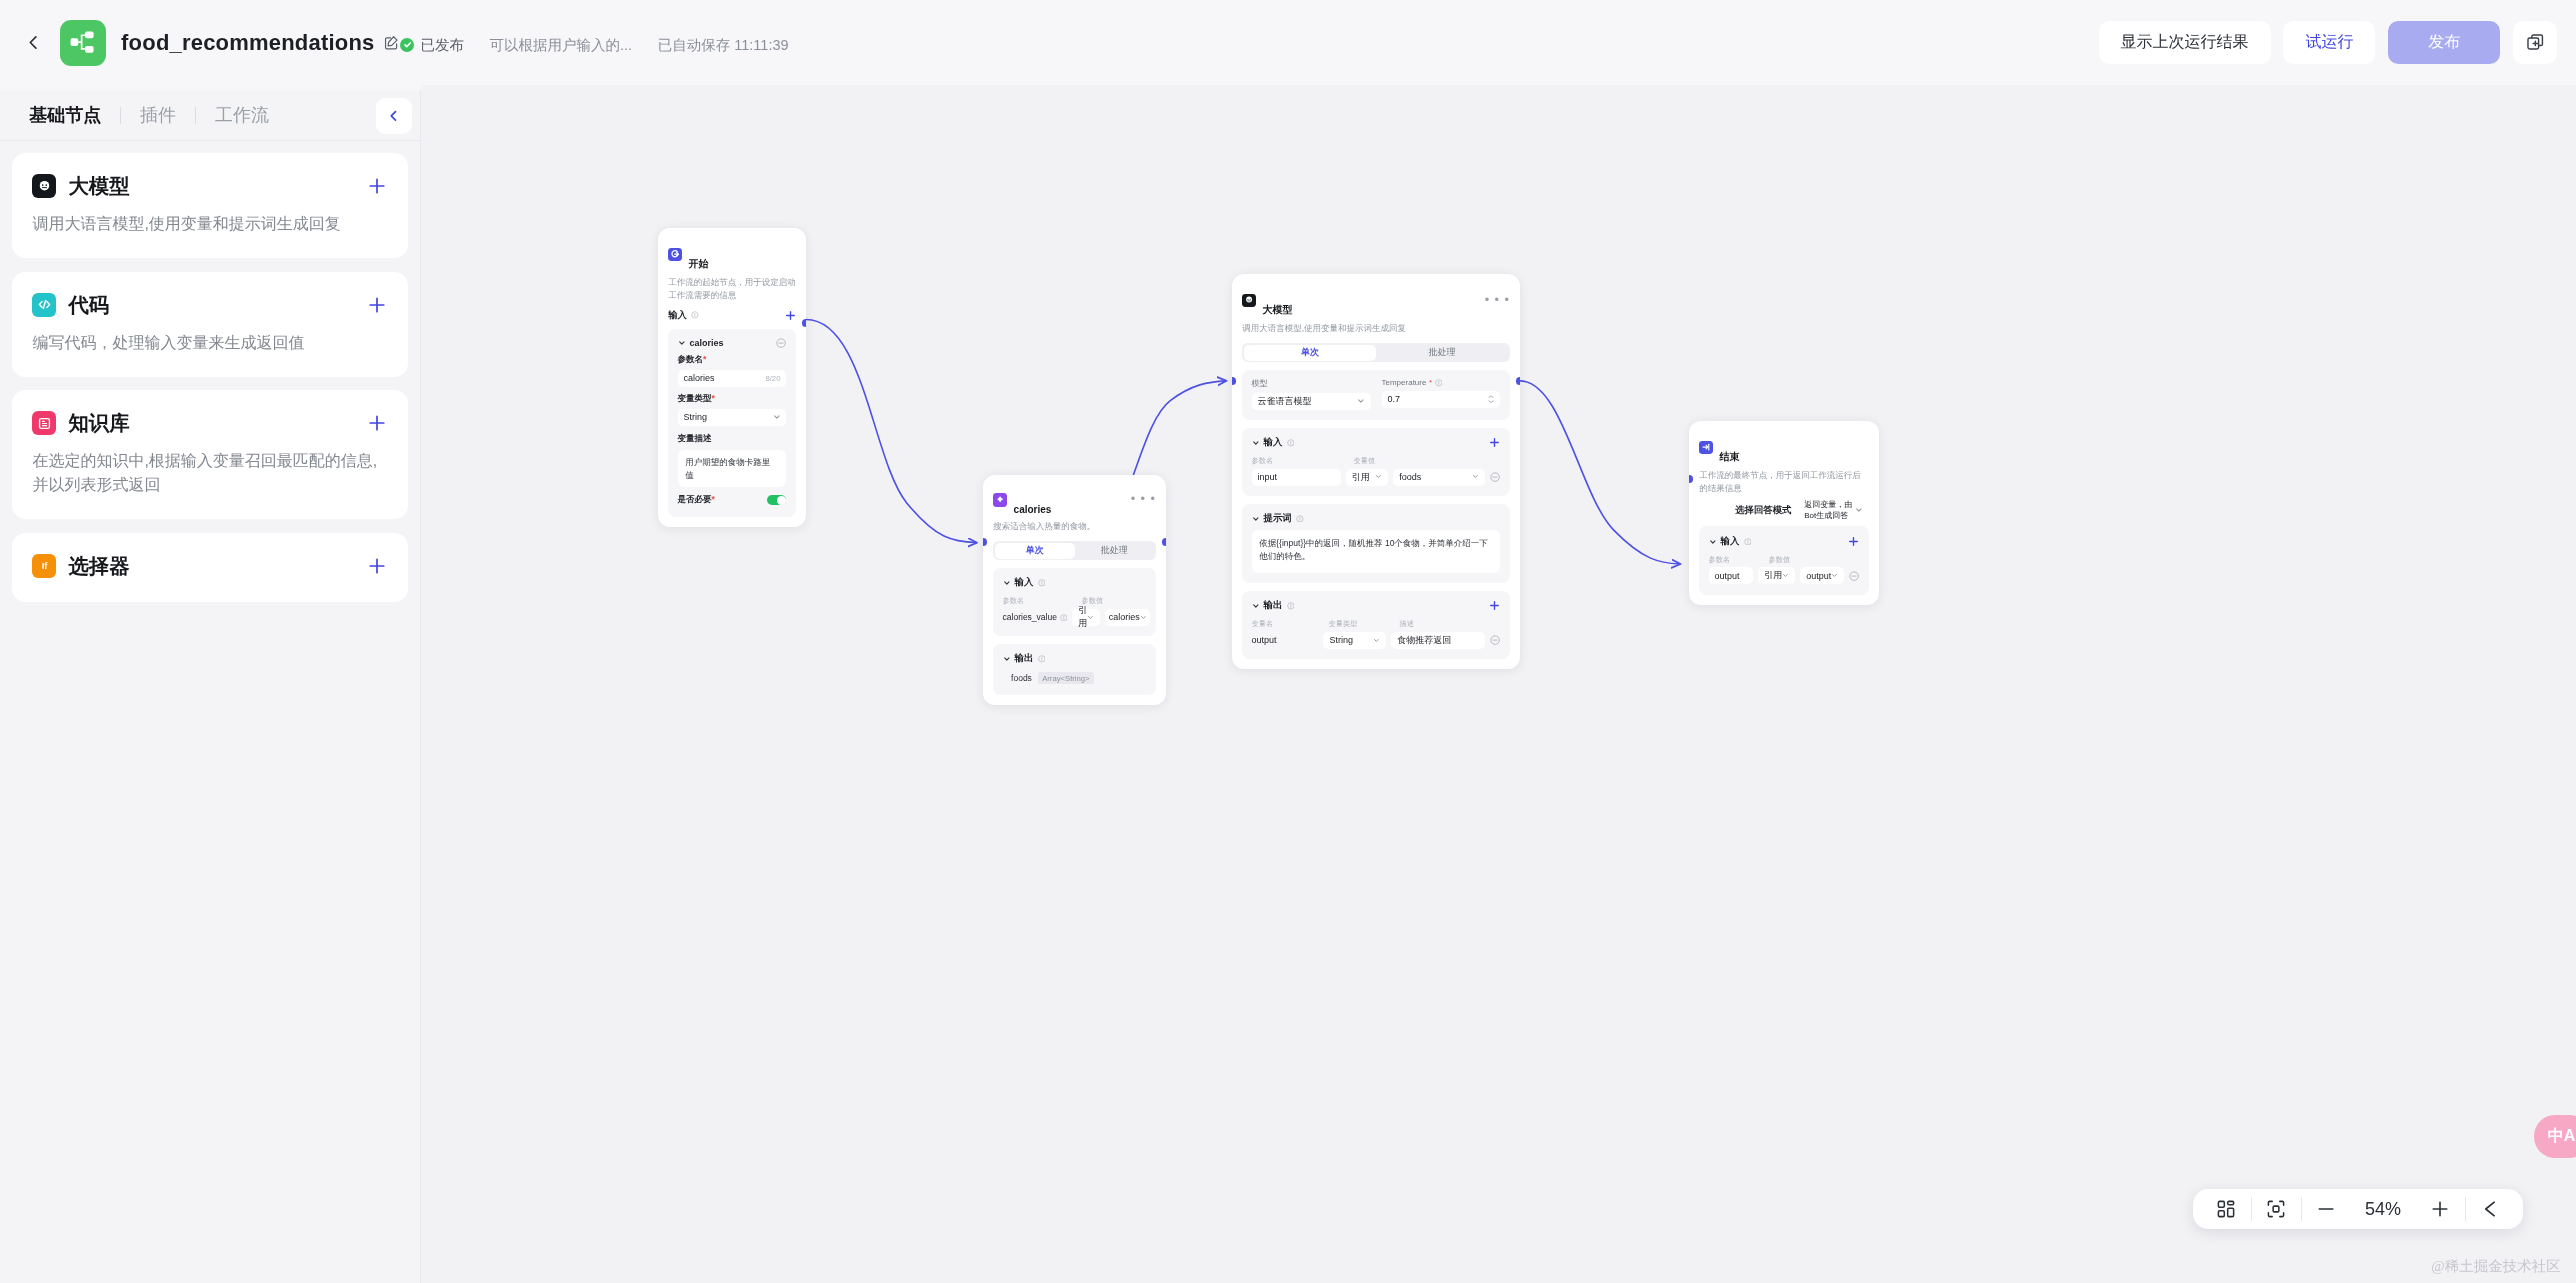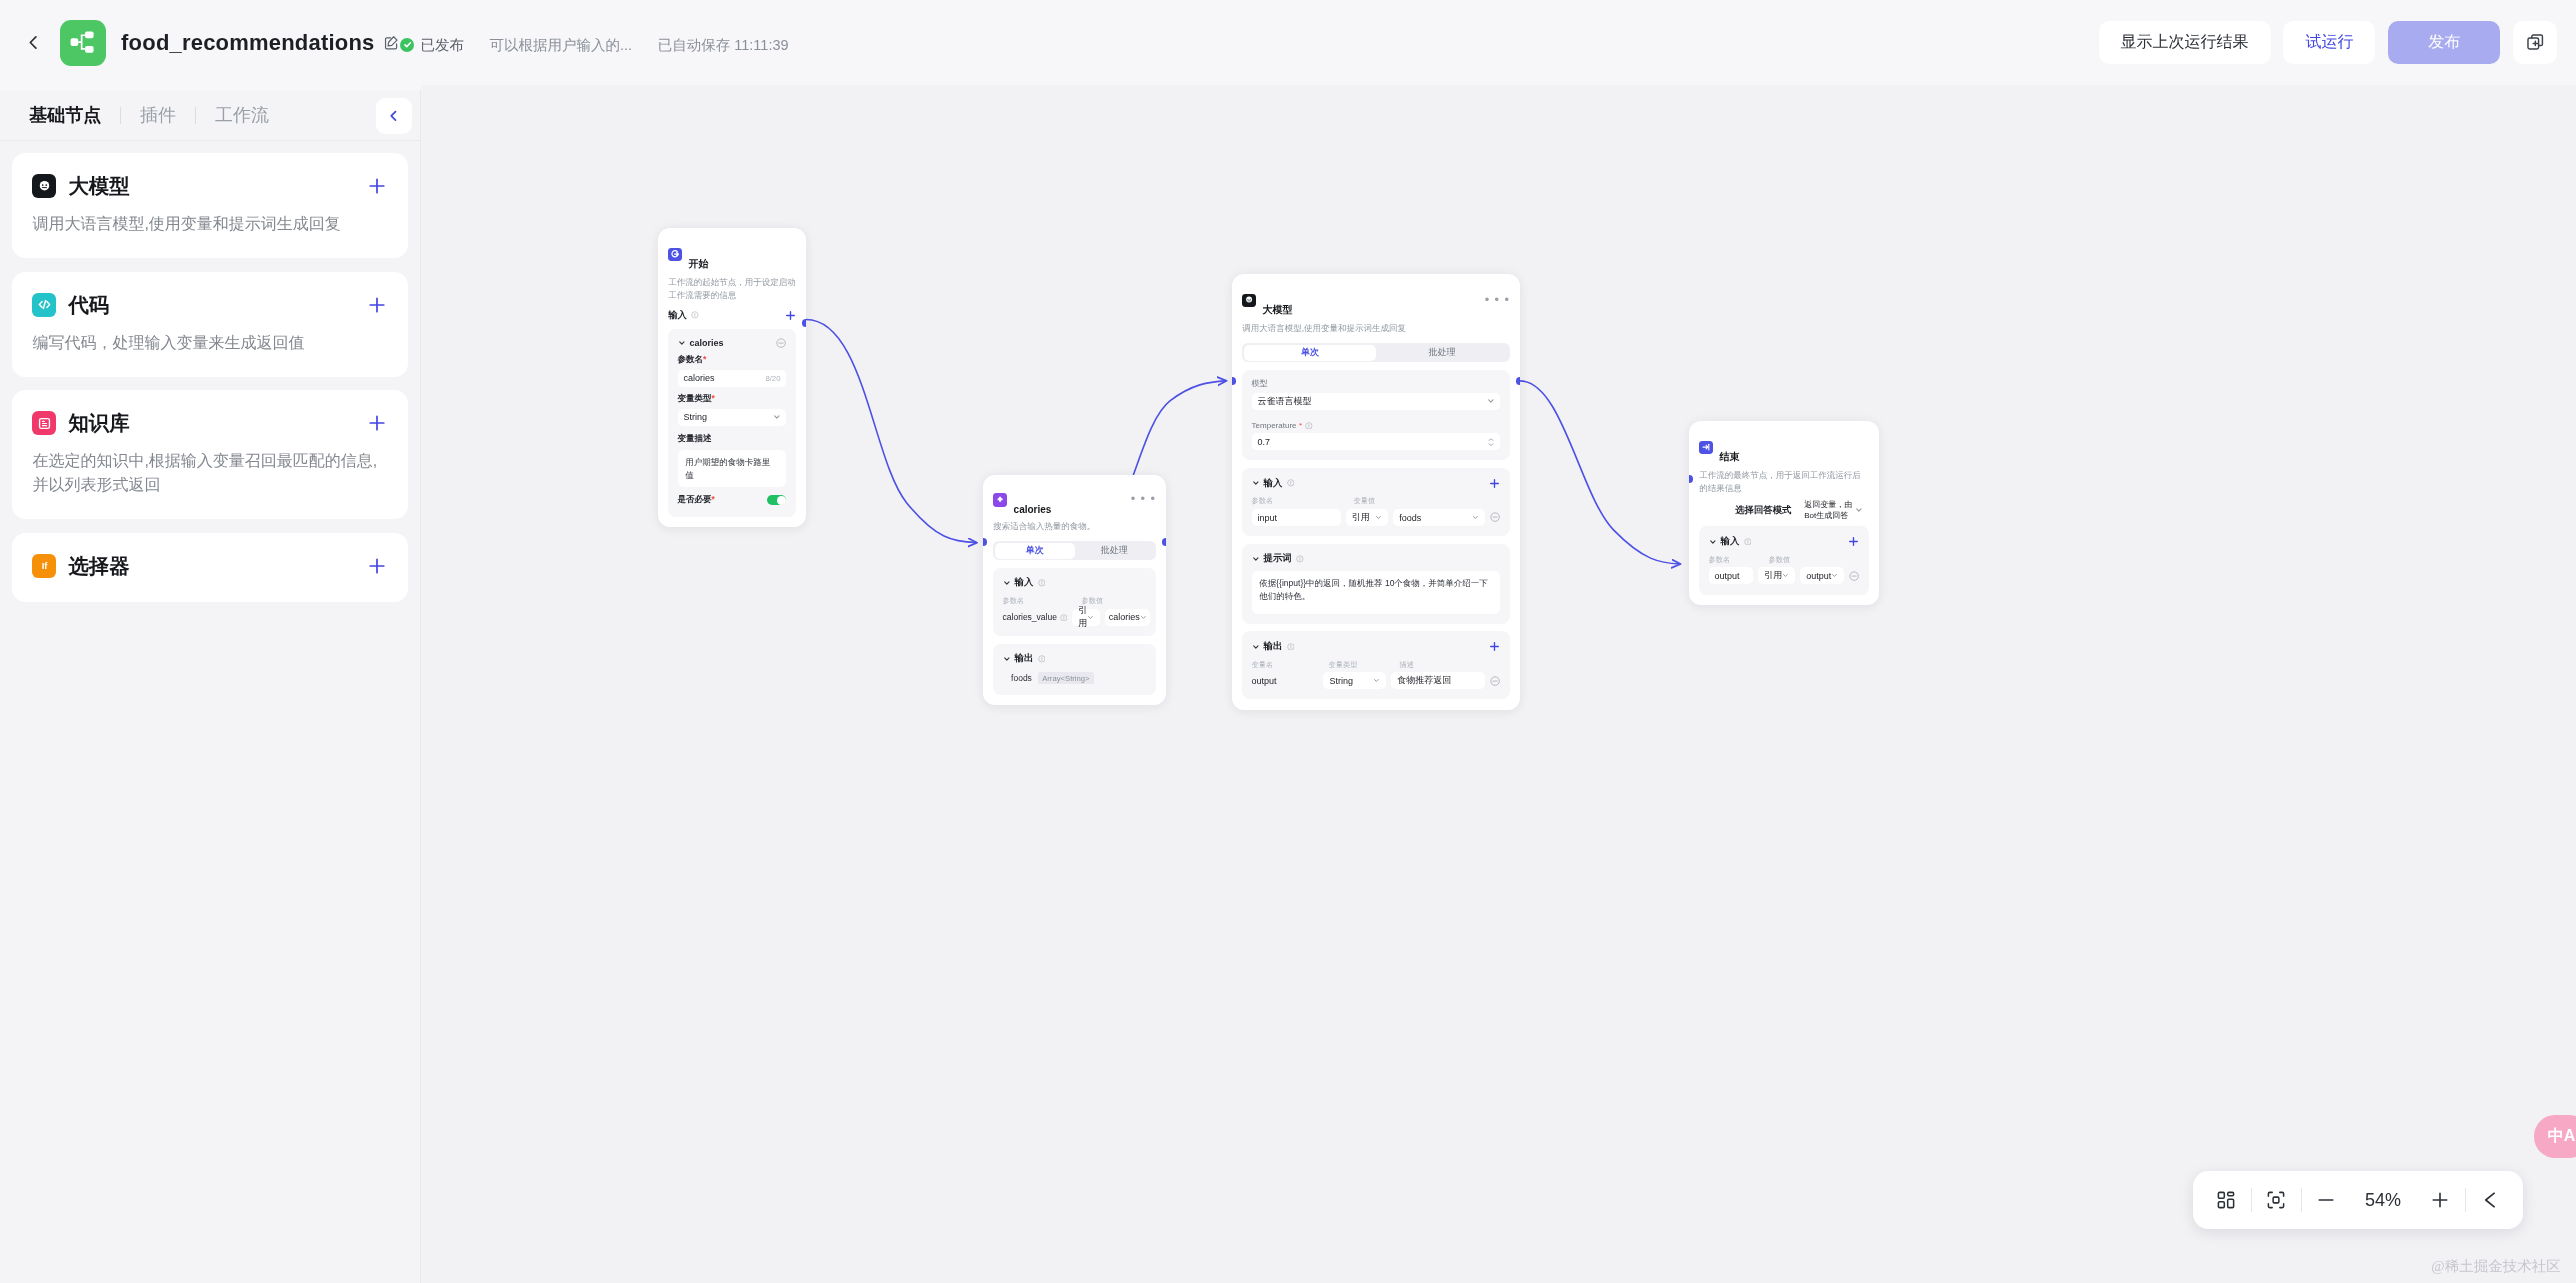--- a/index.html
+++ b/index.html
@@ -148,21 +148,21 @@
     margin-top: 5.1px; background: #fff; border-radius: 6px; padding: 6.8px 7.7px;
     font-size: 8.5px; color: #2b2f36; line-height: 1.5;
   }
   .lbl-req { font-size: 8.5px; font-weight: 700; color: #23262c; }
   .lbl-req i { color: #f0483e; font-style: normal; }
   .lbl-sm { font-size: 8px; color: #6f757d; }
   .port { position: absolute; width: 7.7px; height: 7.7px; border-radius: 50%; background: #4d51e4; }
 
   
   #zoombar {
-    position: absolute; right: 53px; bottom: 55px; height: 58px;
+    position: absolute; right: 53px; bottom: 55px; height: 40px;
     background: #fff; border-radius: 15.3px; display: flex; align-items: center;
     box-shadow: 0 3.4px 15.3px rgba(20,22,40,.10); padding: 0 8.5px;
   }
   .zb-item { width: 49px; height: 58px; display: flex; align-items: center; justify-content: center; cursor: pointer; }
   .zb-item svg { width: 22px; height: 22px; }
   .zb-sep { width: 0.9px; height: 24px; background: #e6e6ec; }
   #zoom-val { font-size: 18px; color: #2b2f36; width: 65px; text-align: center; cursor: pointer; }
   #translate-fab {
     position: absolute; right: -13.6px; bottom: 126px; width: 56px; height: 43px;
     border-radius: 21px; background: #f7a8c4; display: flex; align-items: center;
@@ -507,21 +507,21 @@
       <span class="wn-dots">• • •</span>
     </div>
     <div class="wn-desc">调用大语言模型,使用变量和提示词生成回复</div>
 
     <div class="seg">
       <div class="seg-btn active">单次</div>
       <div class="seg-btn">批处理</div>
     </div>
 
     <div class="panel">
-      <div style="display:flex;gap:11px;flex-direction:column;">
+      <div style="display:flex;gap:11px;">
         <div style="flex:1;">
           <div class="lbl-sm">模型</div>
           <div class="sel" style="margin-top:3.4px;">
             <span>云雀语言模型</span>
             <span class="cv"><svg width="7.7" height="7.7" viewBox="0 0 9 9" fill="none" stroke="#32363d" stroke-width="1.3" stroke-linecap="round" stroke-linejoin="round">
                   <polyline points="2 3.3 4.5 5.9 7 3.3"></polyline>
                 </svg></span>
           </div>
         </div>
         <div style="flex:1;">

